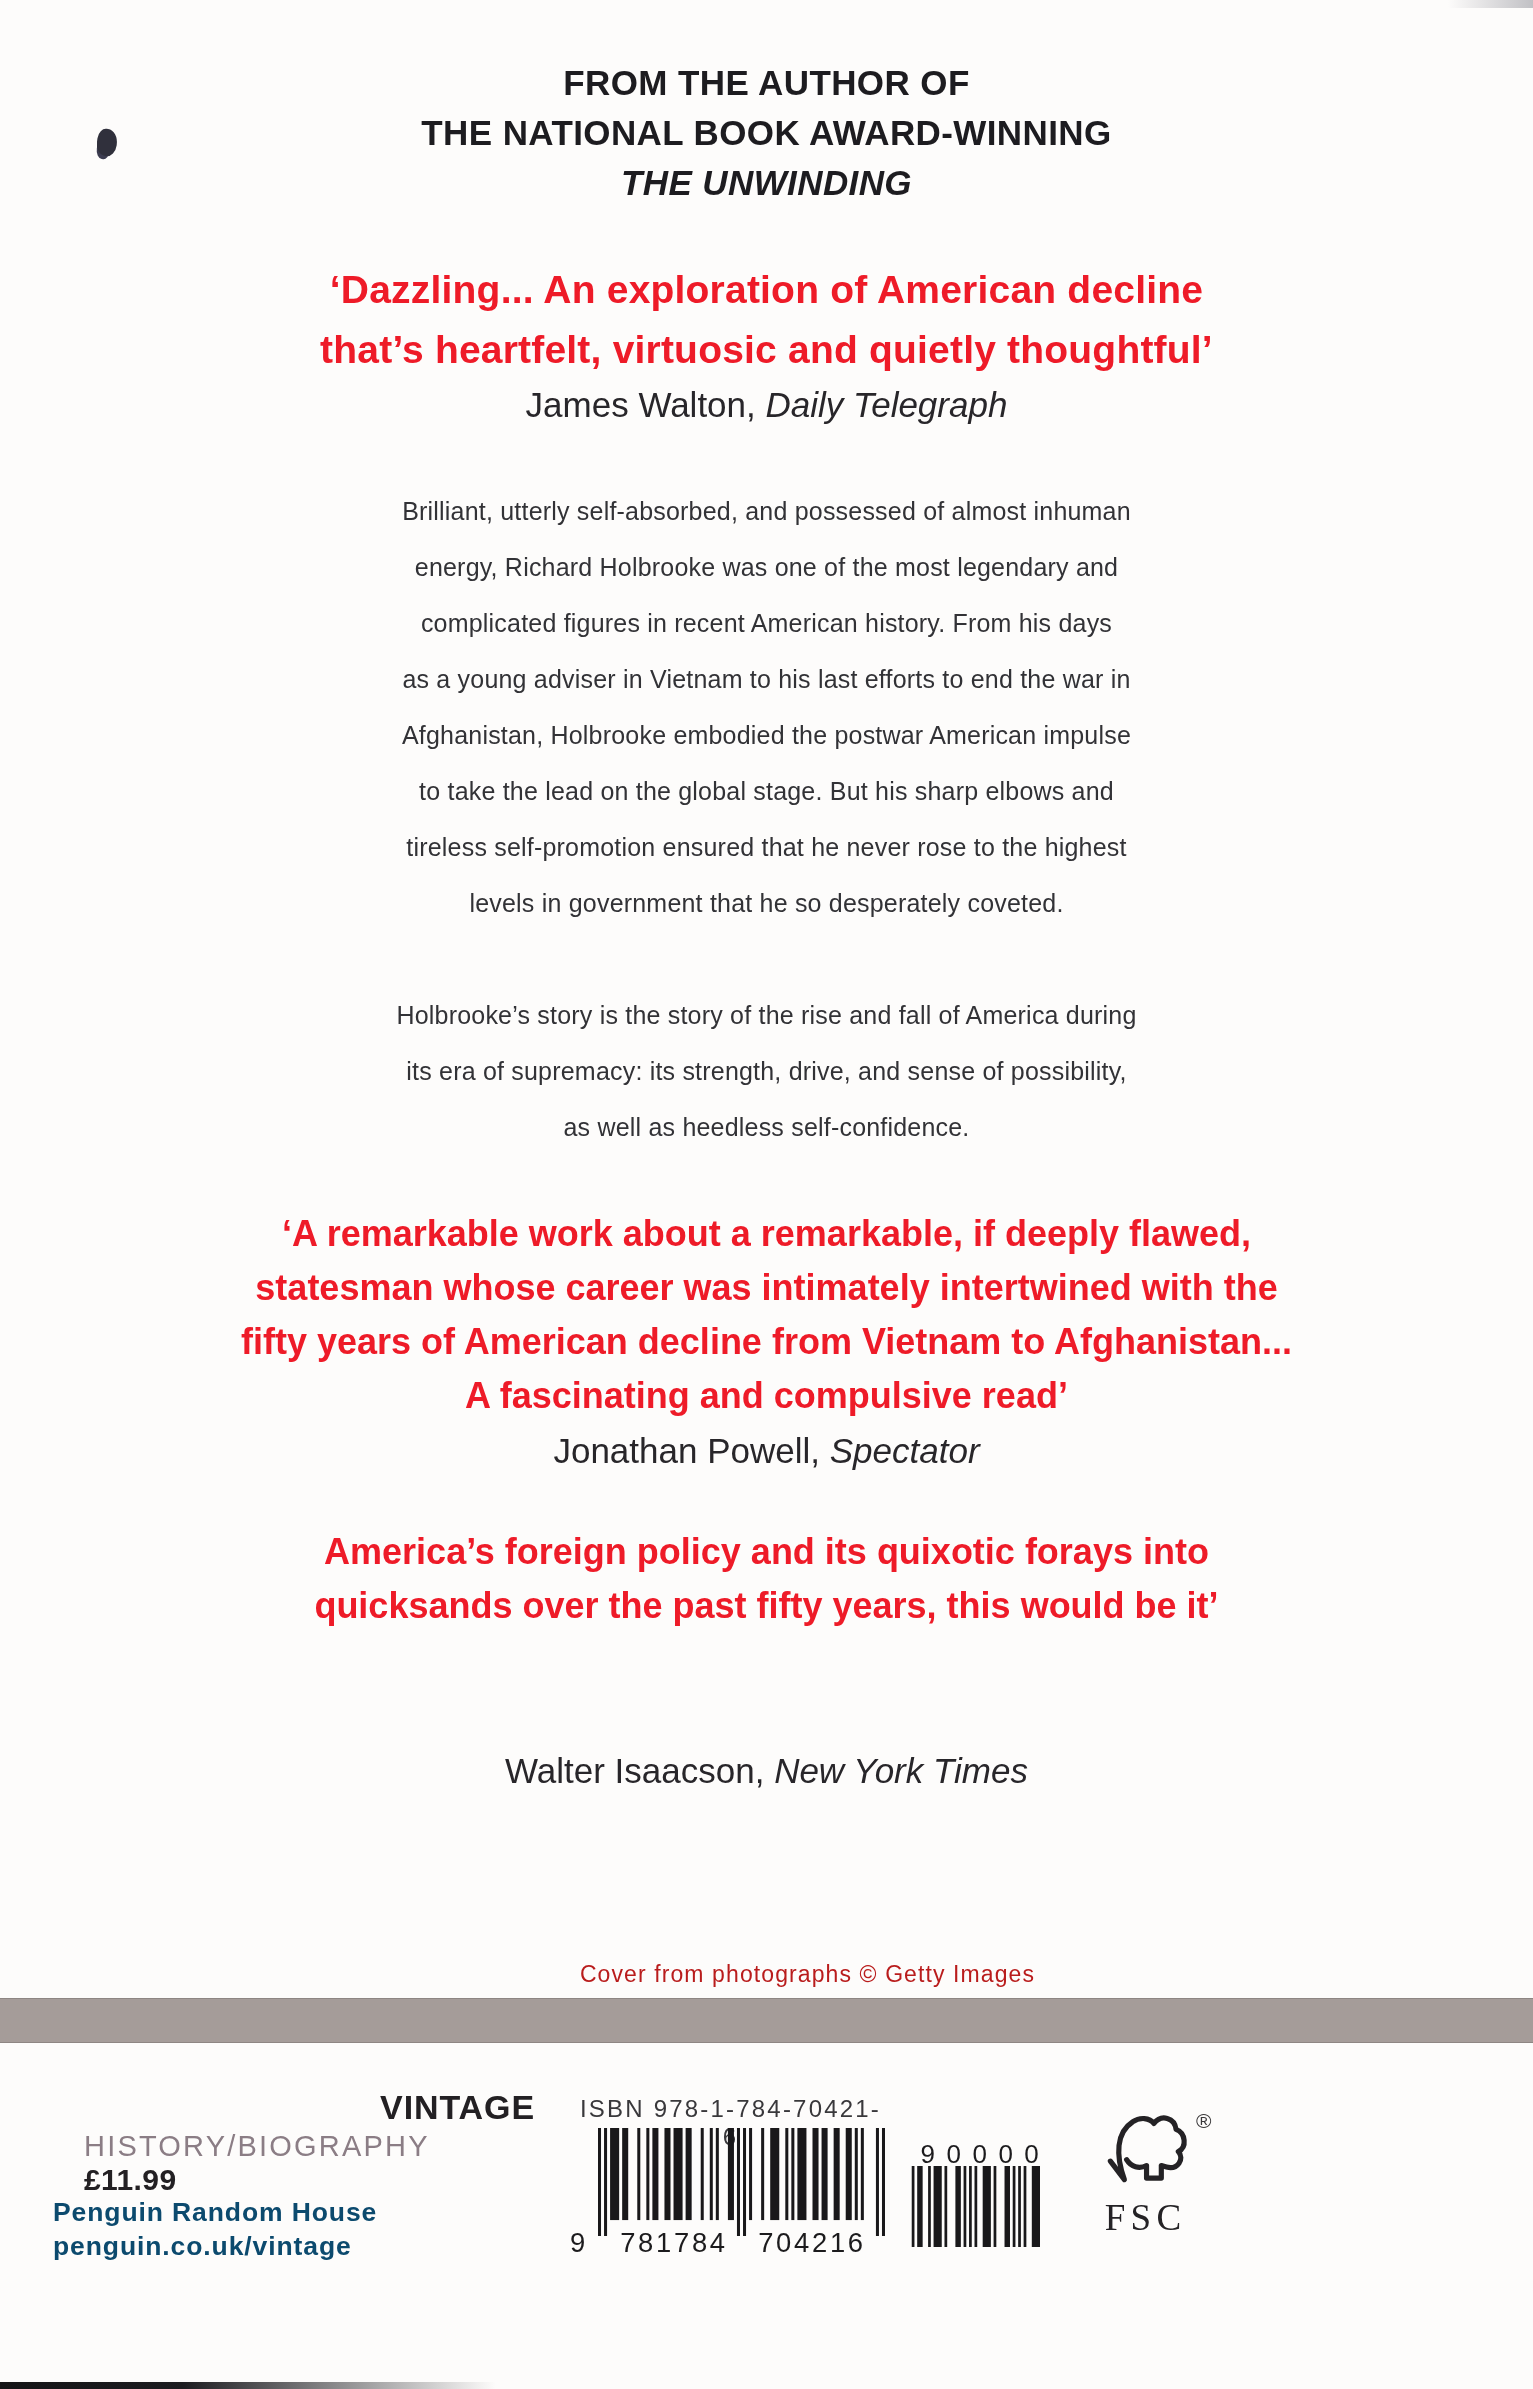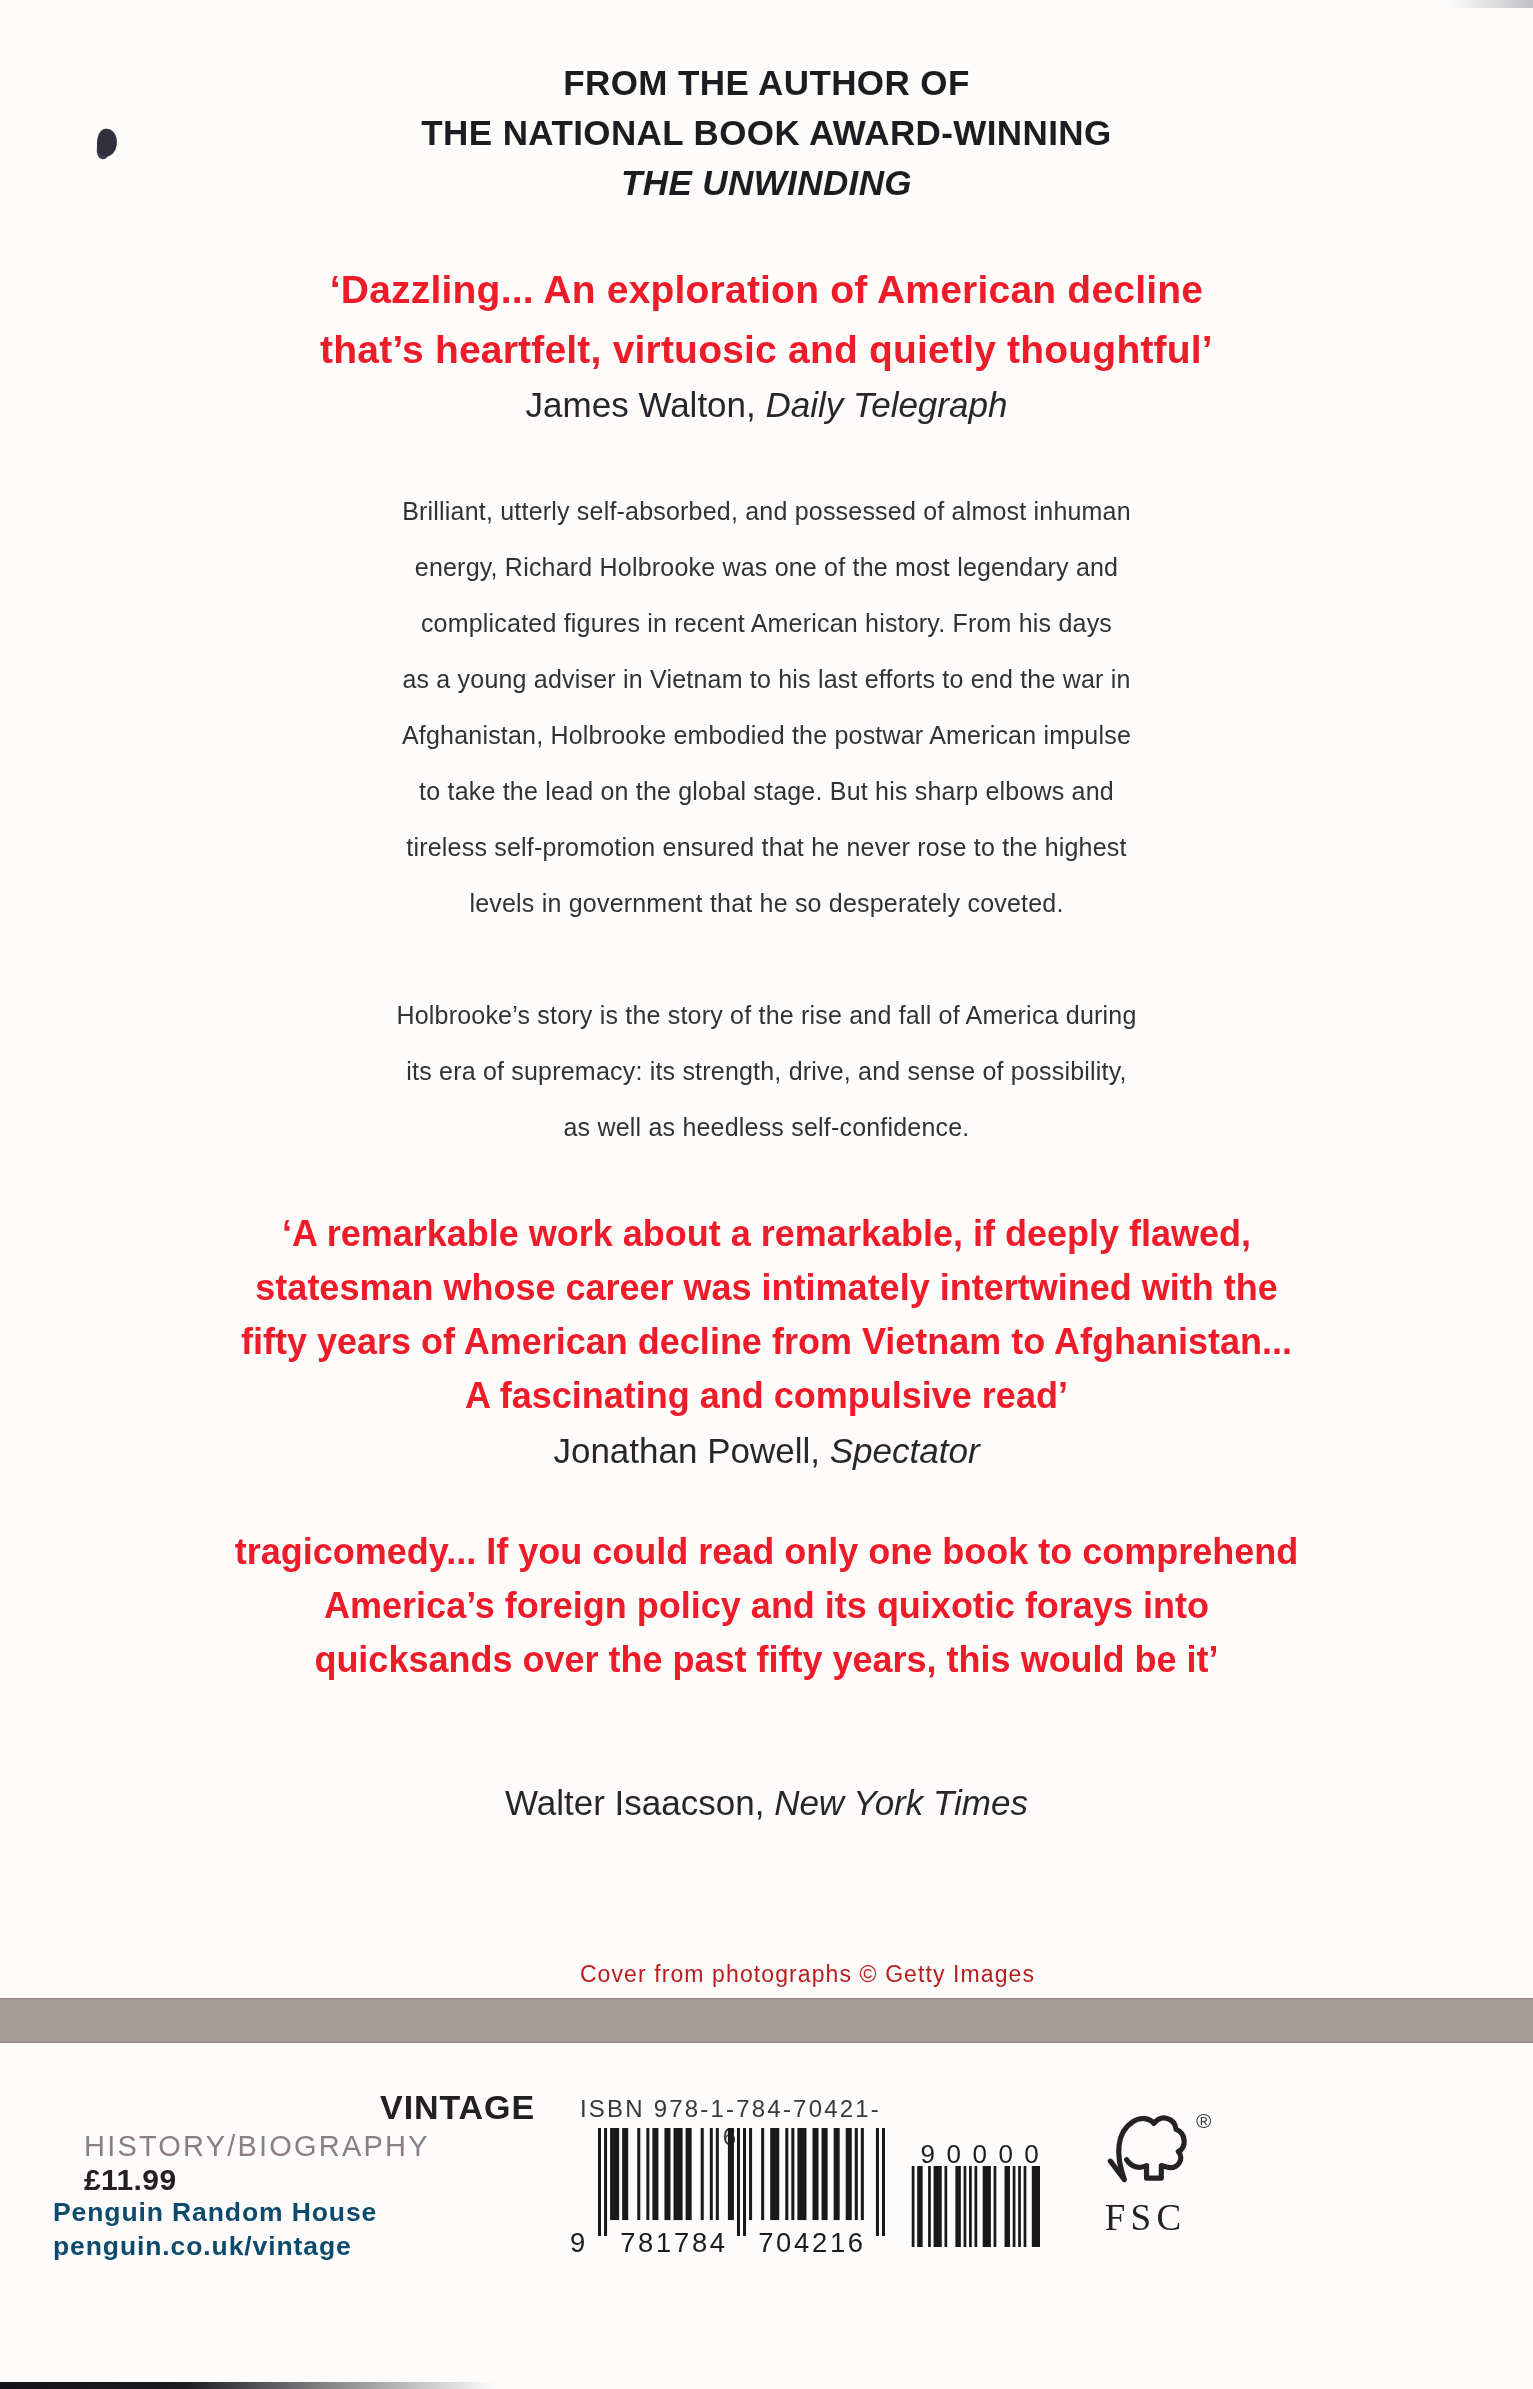--- a/index.html
+++ b/index.html
@@ -13,21 +13,21 @@
   .italic{font-style:italic;}
 
   
   .header{top:58px;color:#1d1c20;font-weight:700;font-size:35px;line-height:50px;letter-spacing:0.4px;}
   
   .quote{color:#ee1b28;font-weight:700;}
   .q1{top:260px;font-size:39px;line-height:60px;letter-spacing:0.2px;}
   .q2{top:1207px;font-size:36px;line-height:54px;}
   .q3{top:1525px;font-size:36px;line-height:54px;}
   .attr{color:#28262a;font-weight:400;font-size:35px;line-height:42px;}
-  .attr1{top:384px;} .attr2{top:1430px;} .attr3{top:1750px;margin-top:32px;}
+  .attr1{top:384px;} .attr2{top:1430px;} .attr3{top:1750px;}
   
   .para{color:#323236;font-weight:400;font-size:25px;line-height:56px;letter-spacing:0.2px;text-align:center;}
   .p1{top:483px;} .p2{top:987px;}
   
   .credit{top:1961px;color:#b91c1c;font-size:23px;letter-spacing:1.1px;font-weight:400;margin-left:41px;}
   
   .gray-band{position:absolute;left:0;top:1998px;width:1533px;height:43px;background:#a59c99;border-top:1.8px solid #8e8683;border-bottom:0.9px solid #8e8683;}
   
   .imprint{position:absolute;left:53px;top:2088px;width:482px;text-align:right;font-size:34px;font-weight:700;color:#232023;letter-spacing:0.9px;}
   .hist-row{position:absolute;left:84px;top:2130px;width:451px;display:flex;justify-content:space-between;align-items:baseline;flex-direction:column;}
@@ -97,21 +97,20 @@
     <div>‘A remarkable work about a remarkable, if deeply flawed,</div>
     <div>statesman whose career was intimately intertwined with the</div>
     <div>fifty years of American decline from Vietnam to Afghanistan...</div>
     <div>A fascinating and compulsive read’</div>
   </div>
   <div class="block attr attr2">
     <span>Jonathan Powell, </span><span class="italic">Spectator</span>
   </div>
 
   <div class="block quote q3">
-    <div>tragicomedy... If you could read only one book to comprehend</div>
     <div>America’s foreign policy and its quixotic forays into</div>
     <div>quicksands over the past fifty years, this would be it’</div>
   </div>
   <div class="block attr attr3">
     <span>Walter Isaacson, </span><span class="italic">New York Times</span>
   </div>
 
   <div class="block credit">Cover from photographs © Getty Images</div>
 
   <div class="gray-band"></div>

